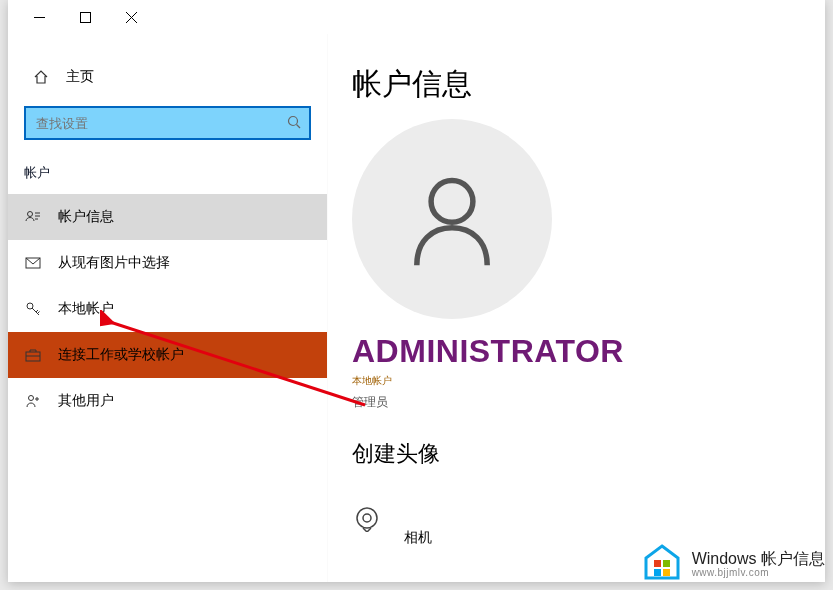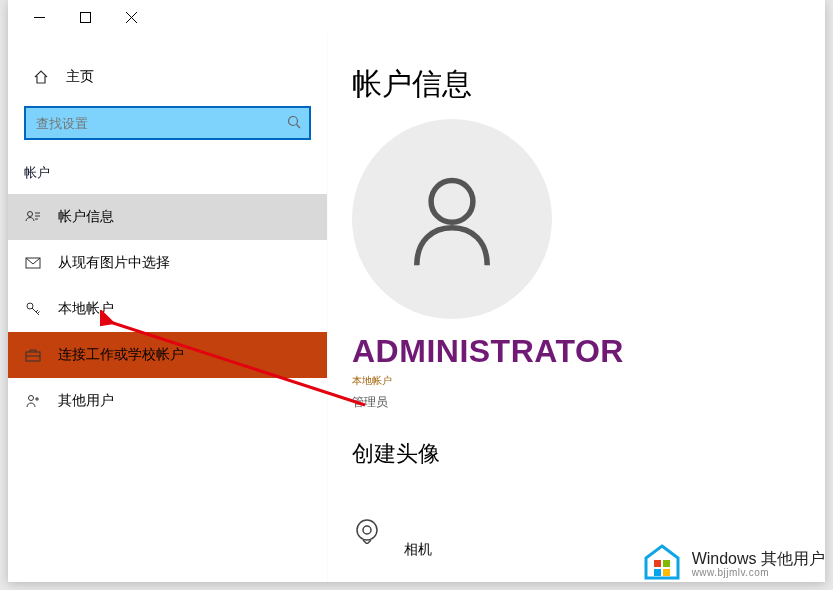--- a/index.html
+++ b/index.html
@@ -46,21 +46,21 @@
     .main { flex: 1; padding: 30px 32px 0 24px; overflow: hidden; }
     .page-title { font-size: 30px; font-weight: 400; margin-bottom: 14px; color:#000;}
     .avatar-circle {
       width: 200px; height: 200px; border-radius: 50%; background: #ececec;
       display: flex; align-items: center; justify-content: center; margin-bottom: 14px;
     }
     .username { font-size: 32px; font-weight: 700; letter-spacing: .5px; color:#701a75;}
     .sub1 { font-size: 10px; color: #a16207; margin-top: 4px; }
     .sub2 { font-size: 12px; color: #555; margin-top: 6px; }
     
-    .section2 { font-size: 22px; font-weight: 400; margin-top: 28px; margin-bottom: 26px; color:#000;}
+    .section2 { font-size: 22px; font-weight: 400; margin-top: 28px; margin-bottom: 14px; color:#000;}
     .opt-row { display: flex; align-items: center; gap: 22px; padding: 6px 0; cursor:pointer;}
     .opt-row .oicon { width: 30px; height: 30px; display:flex; align-items:center; justify-content:center; color:#444;}
     .opt-label { font-size: 14px; color:#000;margin-top:40px;}
     
     
     .arrow { position: absolute; left: 100px; top: 310px; pointer-events: none; z-index: 50; }
     
     
     .watermark {
       position: absolute; right: 8px; bottom: 4px; display: flex; align-items: center; gap: 8px;
@@ -211,16 +211,16 @@
 
 <div class="watermark">
   <svg class="wm-logo" viewBox="0 0 44 44">
     <path d="M22 4 L38 16 V36 H6 V16 Z" fill="none" stroke="#0da5e8" stroke-width="3"></path>
     <rect x="14" y="18" width="7" height="7" fill="#e83e1b"></rect>
     <rect x="23" y="18" width="7" height="7" fill="#7fba00"></rect>
     <rect x="14" y="27" width="7" height="7" fill="#00a4ef"></rect>
     <rect x="23" y="27" width="7" height="7" fill="#ffb900"></rect>
   </svg>
   <div class="wm-col">
-    <span class="wm-text1">Windows 其他用户</span>
+    <span class="wm-text1">Windows 帐户信息</span>
     <span class="wm-text2">www.bjjmlv.com</span>
   </div>
 </div>
 
 </body></html>

